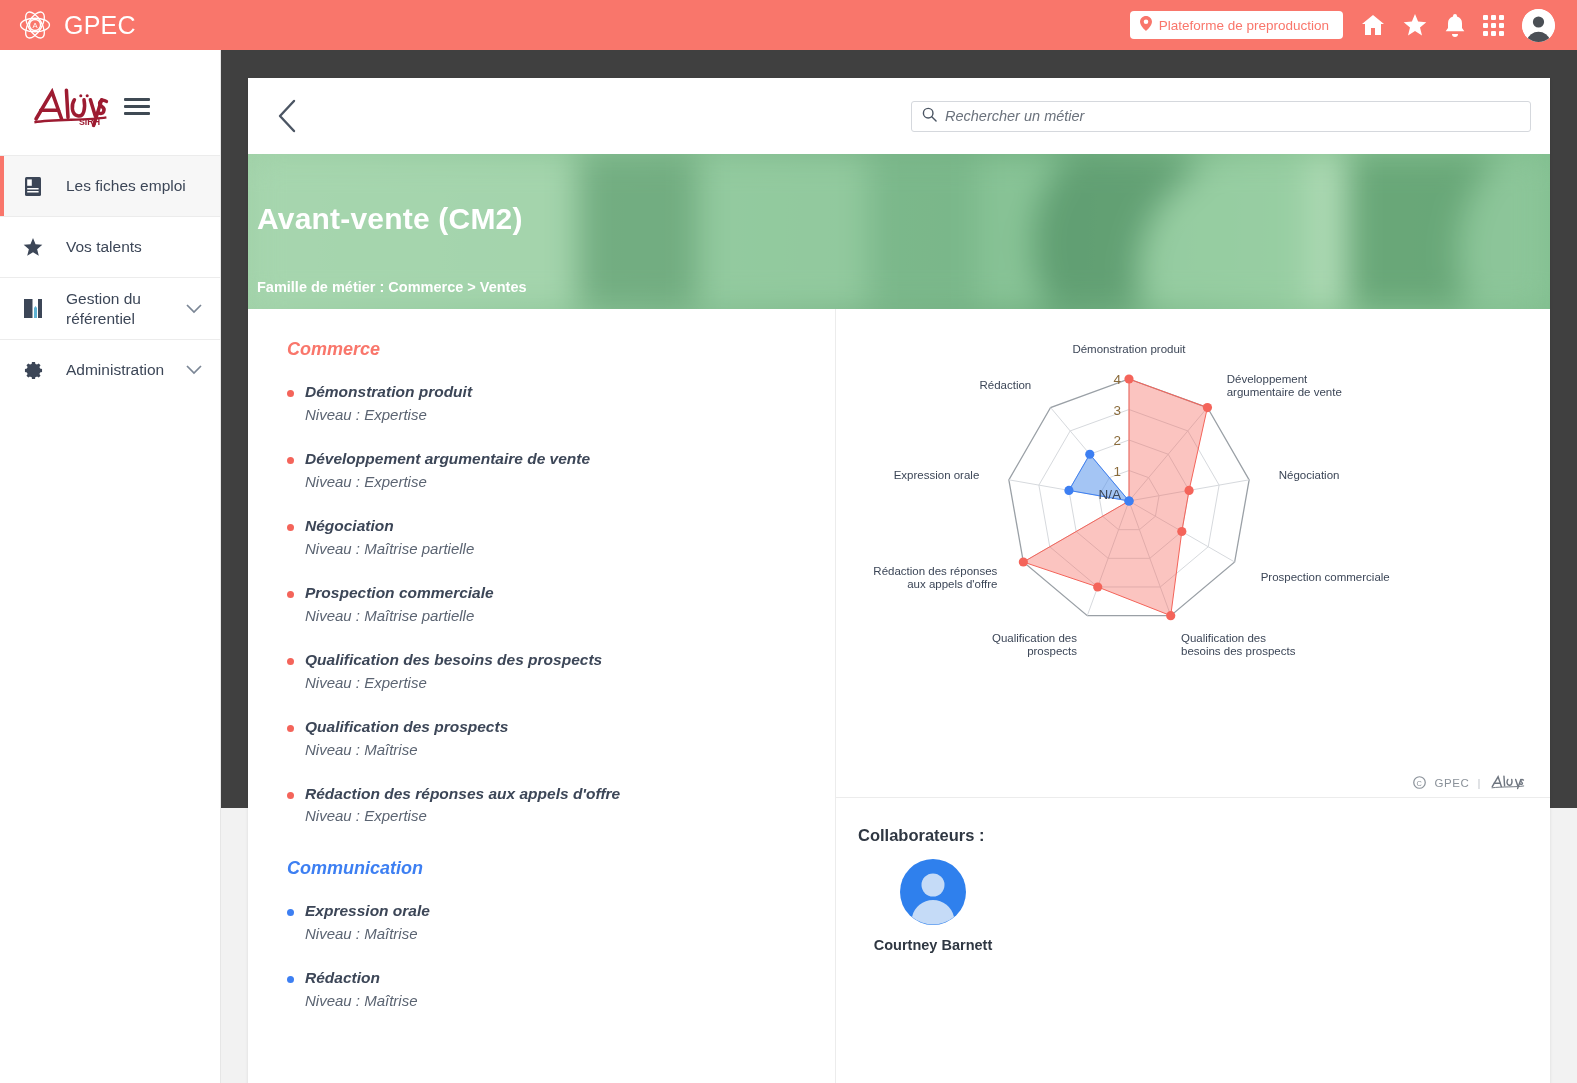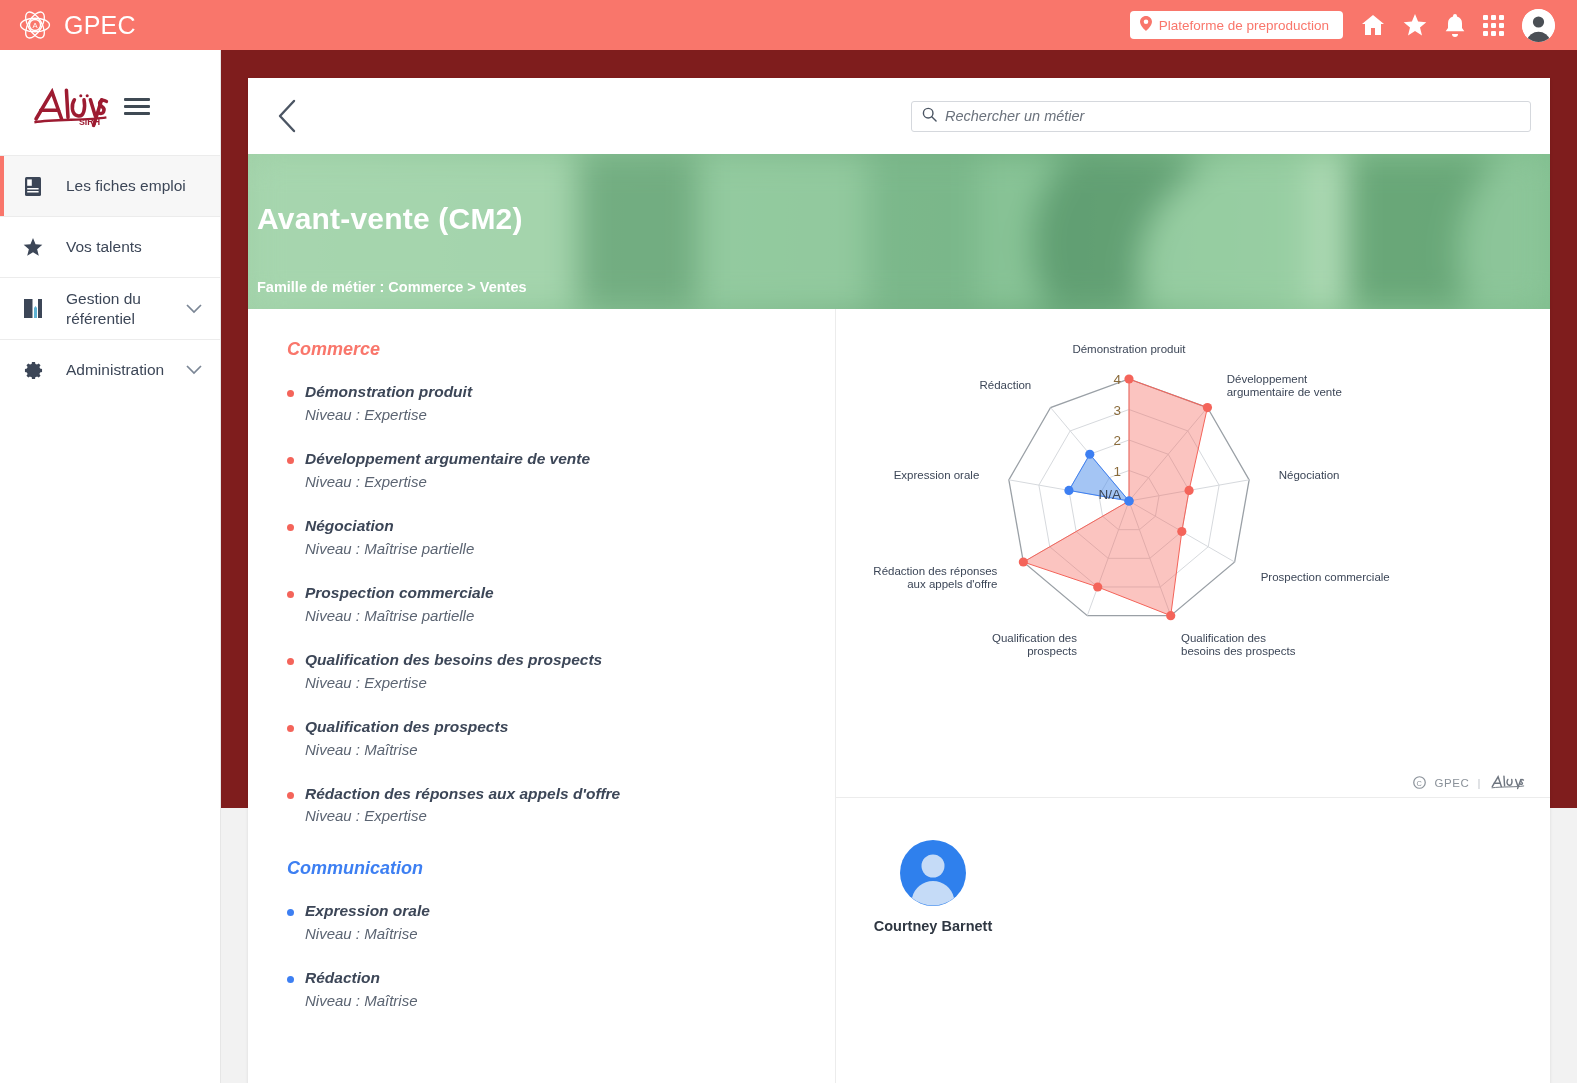--- a/index.html
+++ b/index.html
@@ -54,21 +54,21 @@
   .nav-item.active { background: #f7f7f7; }
   .nav-item.active::before {
     content: ""; position: absolute; left: 0; top: 0; bottom: 0; width: 4px; background: #f9766b;
   }
   .nav-item.tall { min-height: 62px; }
   .nav-ico { width: 22px; display: flex; align-items: center; justify-content: center; flex: none; color: #3c4657; }
   .nav-label { flex: 1; line-height: 1.25; }
   .chev { color: #7b8695; flex: none; }
 
   
-  .page { position: absolute; top: 50px; left: 221px; width: 1356px; height: 758px; background: #7f1d1d; }
+  .page { position: absolute; top: 50px; left: 221px; width: 1356px; height: 758px; background: #404040; }
 
   .card {
     position: absolute; left: 27px; top: 28px; width: 1302px;
     background: #fff; box-shadow: 0 1px 3px rgba(0,0,0,.10);
   }
 
   .card-top { height: 76px; display: flex; align-items: center; padding: 0 19px; }
   .backbtn { width: 40px; height: 40px; display: flex; align-items: center; justify-content: center; cursor: pointer; color: #4b5563; }
   .searchwrap {
     margin-left: auto; width: 620px; height: 31px; border: 1px solid #d5d8dd; border-radius: 3px;
@@ -433,20 +433,21 @@
                 <text x="124.36413862476536" y="240.00000000000006" text-anchor="end" font-size="11.5" fill="#3c4657" font-family="&quot;Liberation Sans&quot;, sans-serif">Rédaction des réponses</text>
                 <text x="124.36413862476536" y="253.00000000000006" text-anchor="end" font-size="11.5" fill="#3c4657" font-family="&quot;Liberation Sans&quot;, sans-serif">aux appels d'offre</text>
                 <text x="106.30922154214437" y="143.60547699462663" text-anchor="end" font-size="11.5" fill="#3c4657" font-family="&quot;Liberation Sans&quot;, sans-serif">Expression orale</text>
                 <text x="158.296283327646" y="53.561244645915366" text-anchor="end" font-size="11.5" fill="#3c4657" font-family="&quot;Liberation Sans&quot;, sans-serif">Rédaction</text>
               </svg>
           </div>
         </div>
 
         <div class="collab-sep"></div>
         <div class="collab">
+          <div class="collab-title">Collaborateurs :</div>
           <div class="collab-person">
             <span>
               <svg width="66" height="66" viewBox="0 0 66 66">
                 <circle cx="33" cy="33" r="33" fill="#2f80ed"></circle>
                 <circle cx="33" cy="26" r="11.5" fill="#c5dbf7"></circle>
                 <path d="M12 58a21.5 21.5 0 0 1 42 0 33 33 0 0 1-42 0z" fill="#c5dbf7"></path>
               </svg>
             </span>
             <div class="collab-name">Courtney Barnett</div>
           </div>

